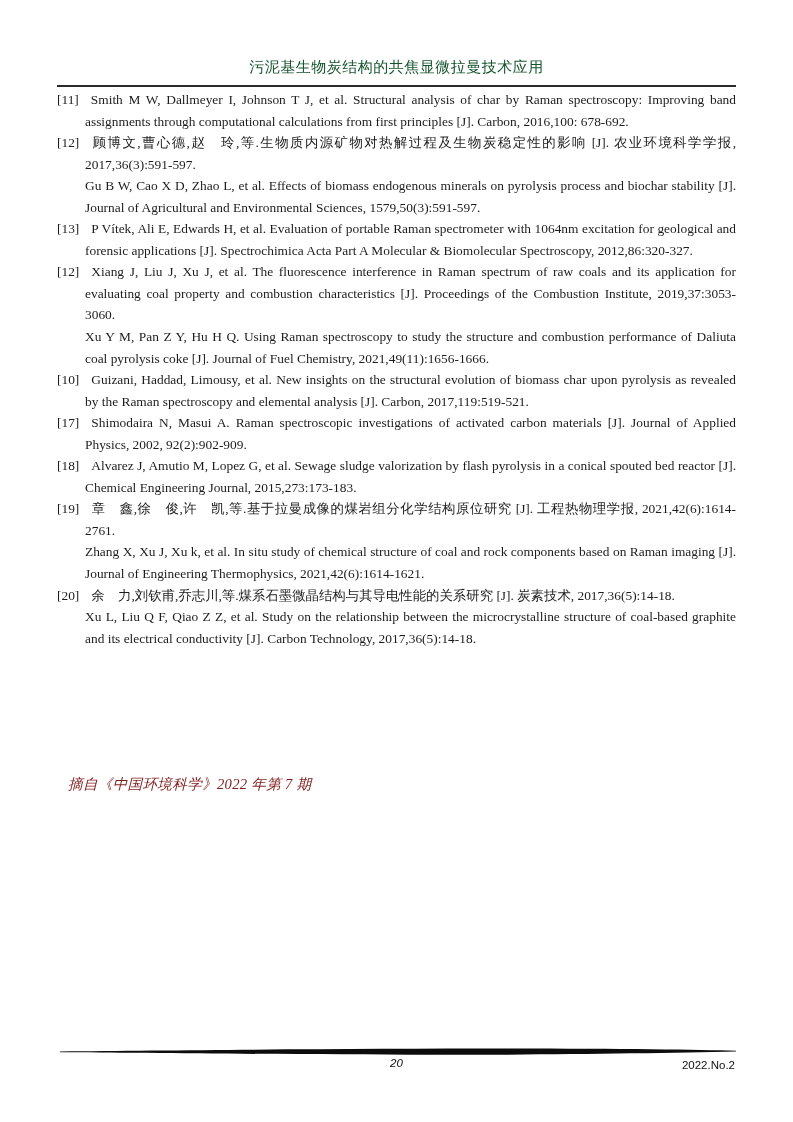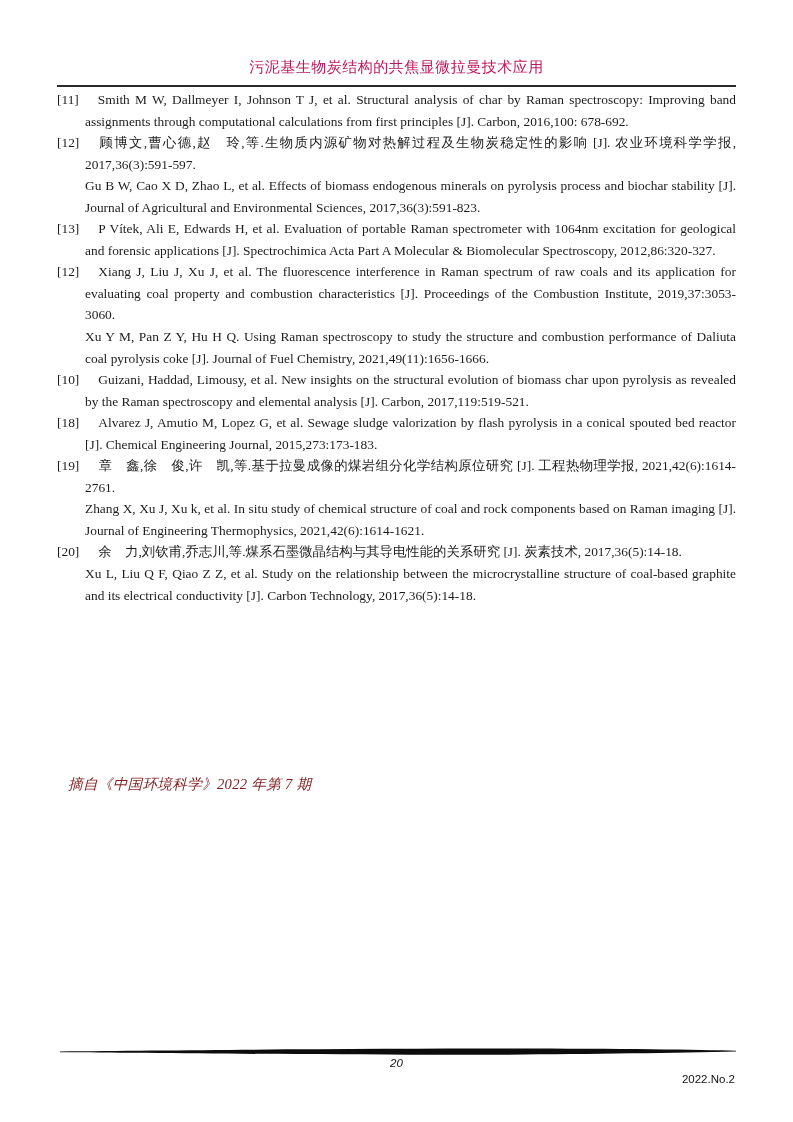--- a/index.html
+++ b/index.html
@@ -8,90 +8,93 @@
     width:793px;height:1122px;
     background:#ffffff;
     font-family:"Liberation Serif","DejaVu Serif",serif;
     color:#1c1c1c;
     overflow:hidden;
   }
   .header-title{
     position:absolute;top:58px;left:0;width:100%;
     text-align:center;
     font-size:15px;letter-spacing:.5px;
-    color:#be185d;
+    color:#14532d;
   }
   .header-rule{
     position:absolute;top:85px;left:57px;width:679px;height:2px;
     background:#2a2a2a;
   }
   .refs{
     position:absolute;top:89px;left:57px;width:679px;
     font-size:13.4px;line-height:21.55px;
     text-align:justify;
   }
   .refs p{margin:0;}
   .ref-first{padding-left:28px;text-indent:-28px;}
   .ref-cont{padding-left:28px;}
-  .ref-label{margin-right:19px;}
+  .ref-label{margin-right:12px;}
   .source-note{
     position:absolute;top:775px;left:68px;
     font-style:italic;font-size:14.6px;letter-spacing:.3px;
     color:#7f1d1d;
   }
   .footer-bar{
     position:absolute;top:1048px;left:60px;width:676px;height:9px;
   }
   .footer-row{
     position:absolute;top:1057px;left:0;width:100%;height:18px;
     font-family:"Liberation Sans","DejaVu Sans",sans-serif;
     font-size:11.5px;color:#111;
   }
   .page-number{
     position:absolute;left:0;width:100%;text-align:center;font-style:italic;
   }
   .issue-label{
-    position:absolute;right:58px;top:16px;
+    position:absolute;right:58px;top:2px;
   }
 </style>
 </head>
 <body>
 
 <div class="page">
 
   <div class="header-title">污泥基生物炭结构的共焦显微拉曼技术应用</div>
   <div class="header-rule"></div>
 
   <div class="refs">
 
     <div class="ref">
       <p class="ref-first"><span class="ref-label">[11]</span><span>Smith M W, Dallmeyer I, Johnson T J, et al. Structural analysis of char by Raman spectroscopy: Improving band assignments through computational calculations from first principles [J]. Carbon, 2016,100: 678-692.</span></p>
     </div>
 
     <div class="ref">
       <p class="ref-first"><span class="ref-label">[12]</span><span>顾博文,曹心德,赵　玲,等.生物质内源矿物对热解过程及生物炭稳定性的影响 [J]. 农业环境科学学报, 2017,36(3):591-597.</span></p>
-      <p class="ref-cont">Gu B W, Cao X D, Zhao L, et al. Effects of biomass endogenous minerals on pyrolysis process and biochar stability [J]. Journal of Agricultural and Environmental Sciences, 2017,36(3):591-823.</p>
+      <p class="ref-cont">Gu B W, Cao X D, Zhao L, et al. Effects of biomass endogenous minerals on pyrolysis process and biochar stability [J]. Journal of Agricultural and Environmental Sciences, 1579,50(3):591-597.</p>
     </div>
 
     <div class="ref">
       <p class="ref-first"><span class="ref-label">[13]</span><span>P Vítek, Ali E, Edwards H, et al. Evaluation of portable Raman spectrometer with 1064nm excitation for geological and forensic applications [J]. Spectrochimica Acta Part A Molecular &amp; Biomolecular Spectroscopy, 2012,86:320-327.</span></p>
     </div>
 
     <div class="ref">
       <p class="ref-first"><span class="ref-label">[12]</span><span>Xiang J, Liu J, Xu J, et al. The fluorescence interference in Raman spectrum of raw coals and its application for evaluating coal property and combustion characteristics [J]. Proceedings of the Combustion Institute, 2019,37:3053-3060.</span></p>
     </div>
 
     <div class="ref">
       <p class="ref-cont">Xu Y M, Pan Z Y, Hu H Q. Using Raman spectroscopy to study the structure and combustion performance of Daliuta coal pyrolysis coke [J]. Journal of Fuel Chemistry, 2021,49(11):1656-1666.</p>
     </div>
 
     <div class="ref">
       <p class="ref-first"><span class="ref-label">[10]</span><span>Guizani, Haddad, Limousy, et al. New insights on the structural evolution of biomass char upon pyrolysis as revealed by the Raman spectroscopy and elemental analysis [J]. Carbon, 2017,119:519-521.</span></p>
     </div>
 
+    <div class="ref">
+      <p class="ref-first"><span class="ref-label">[17]</span><span>Shimodaira N, Masui A. Raman spectroscopic investigations of activated carbon materials [J]. Journal of Applied Physics, 2002, 92(2):902-909.</span></p>
+    </div>
 
     <div class="ref">
       <p class="ref-first"><span class="ref-label">[18]</span><span>Alvarez J, Amutio M, Lopez G, et al. Sewage sludge valorization by flash pyrolysis in a conical spouted bed reactor [J]. Chemical Engineering Journal, 2015,273:173-183.</span></p>
     </div>
 
     <div class="ref">
       <p class="ref-first"><span class="ref-label">[19]</span><span>章　鑫,徐　俊,许　凯,等.基于拉曼成像的煤岩组分化学结构原位研究 [J]. 工程热物理学报, 2021,42(6):1614-2761.</span></p>
       <p class="ref-cont">Zhang X, Xu J, Xu k, et al. In situ study of chemical structure of coal and rock components based on Raman imaging [J]. Journal of Engineering Thermophysics, 2021,42(6):1614-1621.</p>
     </div>
 

